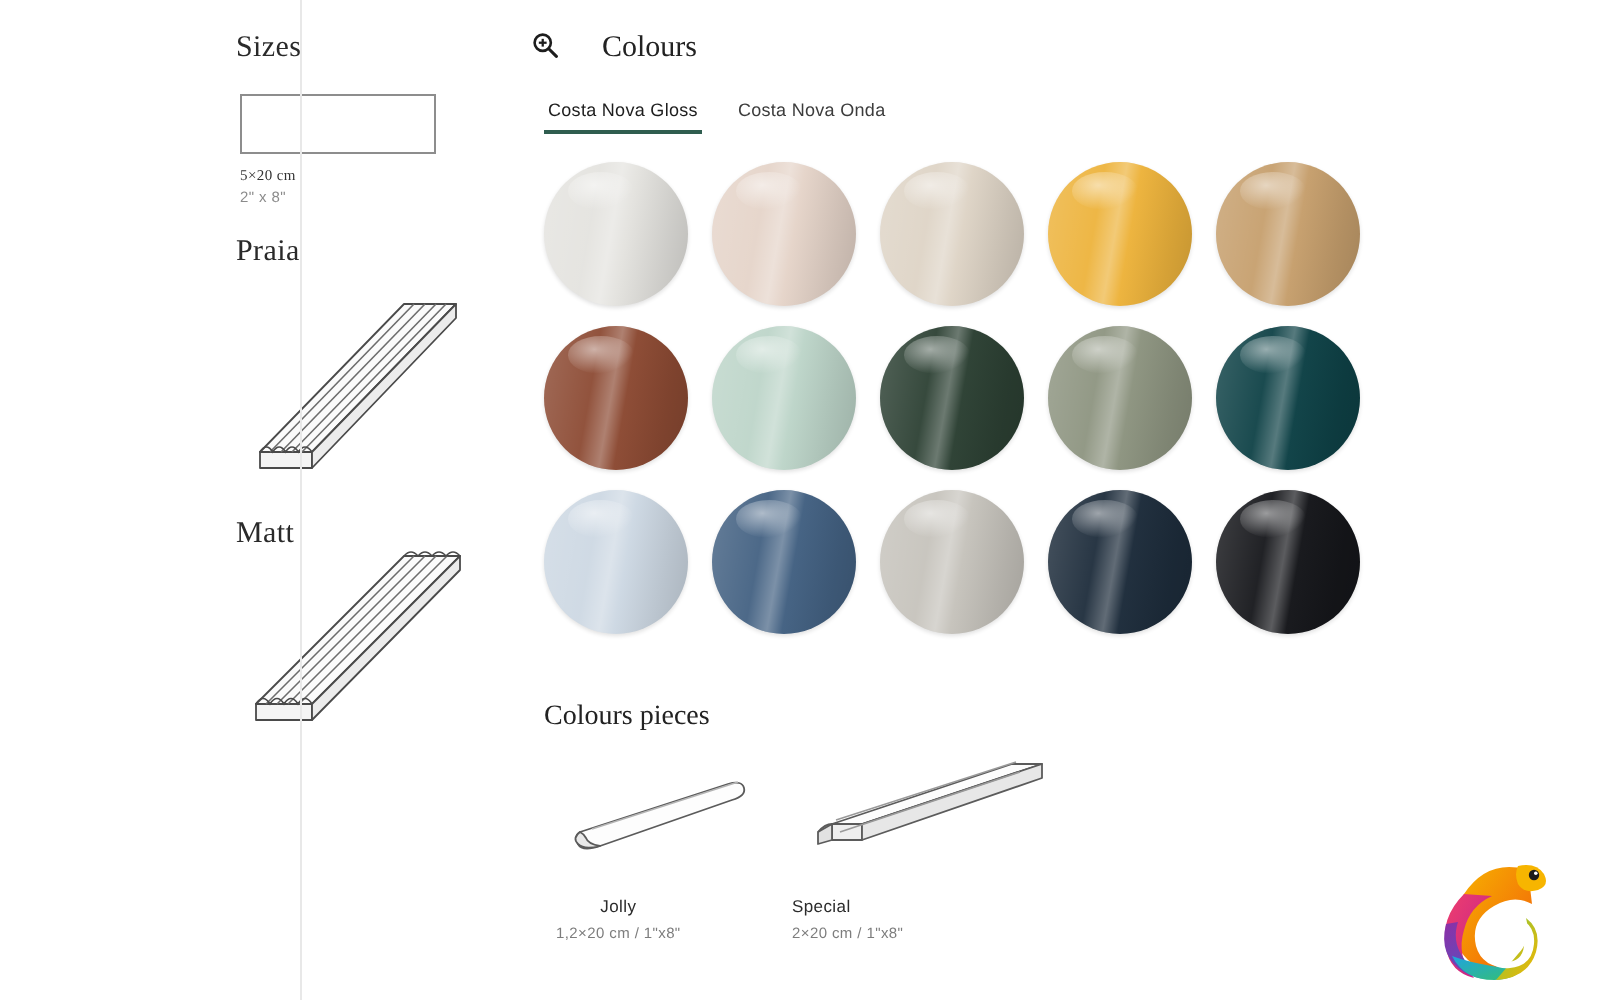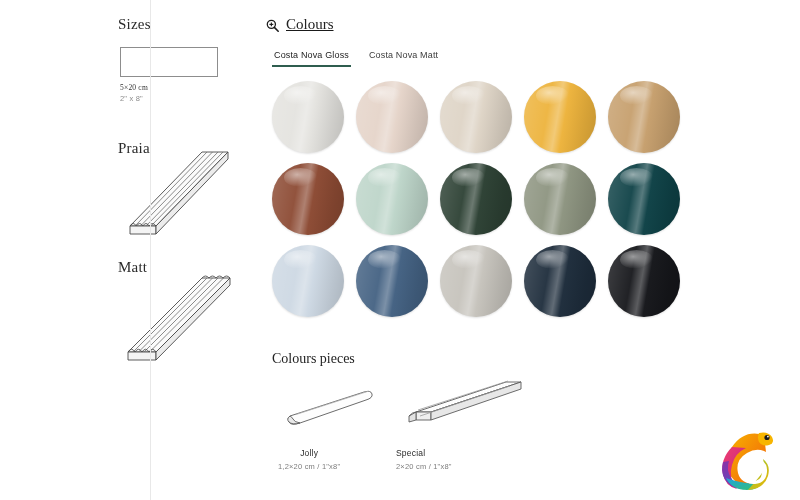--- a/index.html
+++ b/index.html
@@ -11,38 +11,38 @@
 
   
   .left-col{position:absolute;left:118px;top:0;width:140px;height:500px;}
   .left-divider{position:absolute;left:150px;top:0;width:1px;height:500px;background:#e8e8e8;}
 
   .sec-title{
     font-family:"Liberation Serif",serif;
     font-size:15px;color:#2a2a2a;letter-spacing:.2px;font-weight:400;
   }
   #sizes-title{position:absolute;left:0;top:16px;}
-  #praia-title{position:absolute;left:0;top:140px;}
+  #praia-title{position:absolute;left:0;top:118px;}
   #onda-title{position:absolute;left:0;top:259px;}
 
   .size-box{
     position:absolute;left:2px;top:47px;width:98px;height:30px;
     border:1px solid #8d8d8d;background:#fff;box-sizing:border-box;
   }
   .size-label{position:absolute;left:2px;top:83px;font-size:7.5px;color:#333;letter-spacing:.2px;font-family:Liberation Serif, serif;}
   .size-label-alt{position:absolute;left:2px;top:94px;font-size:7.5px;color:#8b8b8b;letter-spacing:.2px;}
 
   .tile-art{position:absolute;}
   #praia-art{left:6px;top:148px;}
   #onda-art{left:4px;top:272px;}
 
   
   .main{position:absolute;left:266px;top:0;width:534px;height:500px;}
 
-  .colours-head{position:absolute;left:0;top:16px;display:flex;align-items:center;gap:7px;text-decoration:underline;}
+  .colours-head{position:absolute;left:0;top:16px;display:flex;gap:22px;}
   .colours-head .zoom-ico{width:13px;height:13px;display:block;}
   .colours-title{font-family:"Liberation Serif",serif;font-size:15px;color:#222;}
 
   .tabs{position:absolute;left:6px;top:50px;display:flex;gap:16px;}
   .tab{
     font-size:9px;color:#3c3c3c;padding:0 2px 5px 2px;letter-spacing:.15px;
     border-bottom:2px solid transparent;cursor:pointer;white-space:nowrap;text-align:right;
   }
   .tab.active{border-bottom-color:#2f5d4f;color:#1d1d1d;}
 
@@ -150,21 +150,21 @@
           <line x1="10.3" y1="10.3" x2="15" y2="15" stroke="#1d1d1d" stroke-width="1.9" stroke-linecap="round"></line>
           <line x1="4.2" y1="6.6" x2="9" y2="6.6" stroke="#1d1d1d" stroke-width="1.4"></line>
           <line x1="6.6" y1="4.2" x2="6.6" y2="9" stroke="#1d1d1d" stroke-width="1.4"></line>
         </svg>
       </span>
       <span class="colours-title">Colours</span>
     </div>
 
     <div class="tabs">
       <div class="tab active">Costa Nova Gloss</div>
-      <div class="tab">Costa Nova Matt</div>
+      <div class="tab">Costa Nova Onda</div>
     </div>
 
     <div class="swatch-grid">
       <div class="swatch-row">
         <div class="swatch-cell">
             <div class="swatch" id="sw-0-0" style="background: rgb(228, 227, 223);"></div>
           </div>
         <div class="swatch-cell">
             <div class="swatch" id="sw-0-1" style="background: rgb(229, 212, 201);"></div>
           </div>

